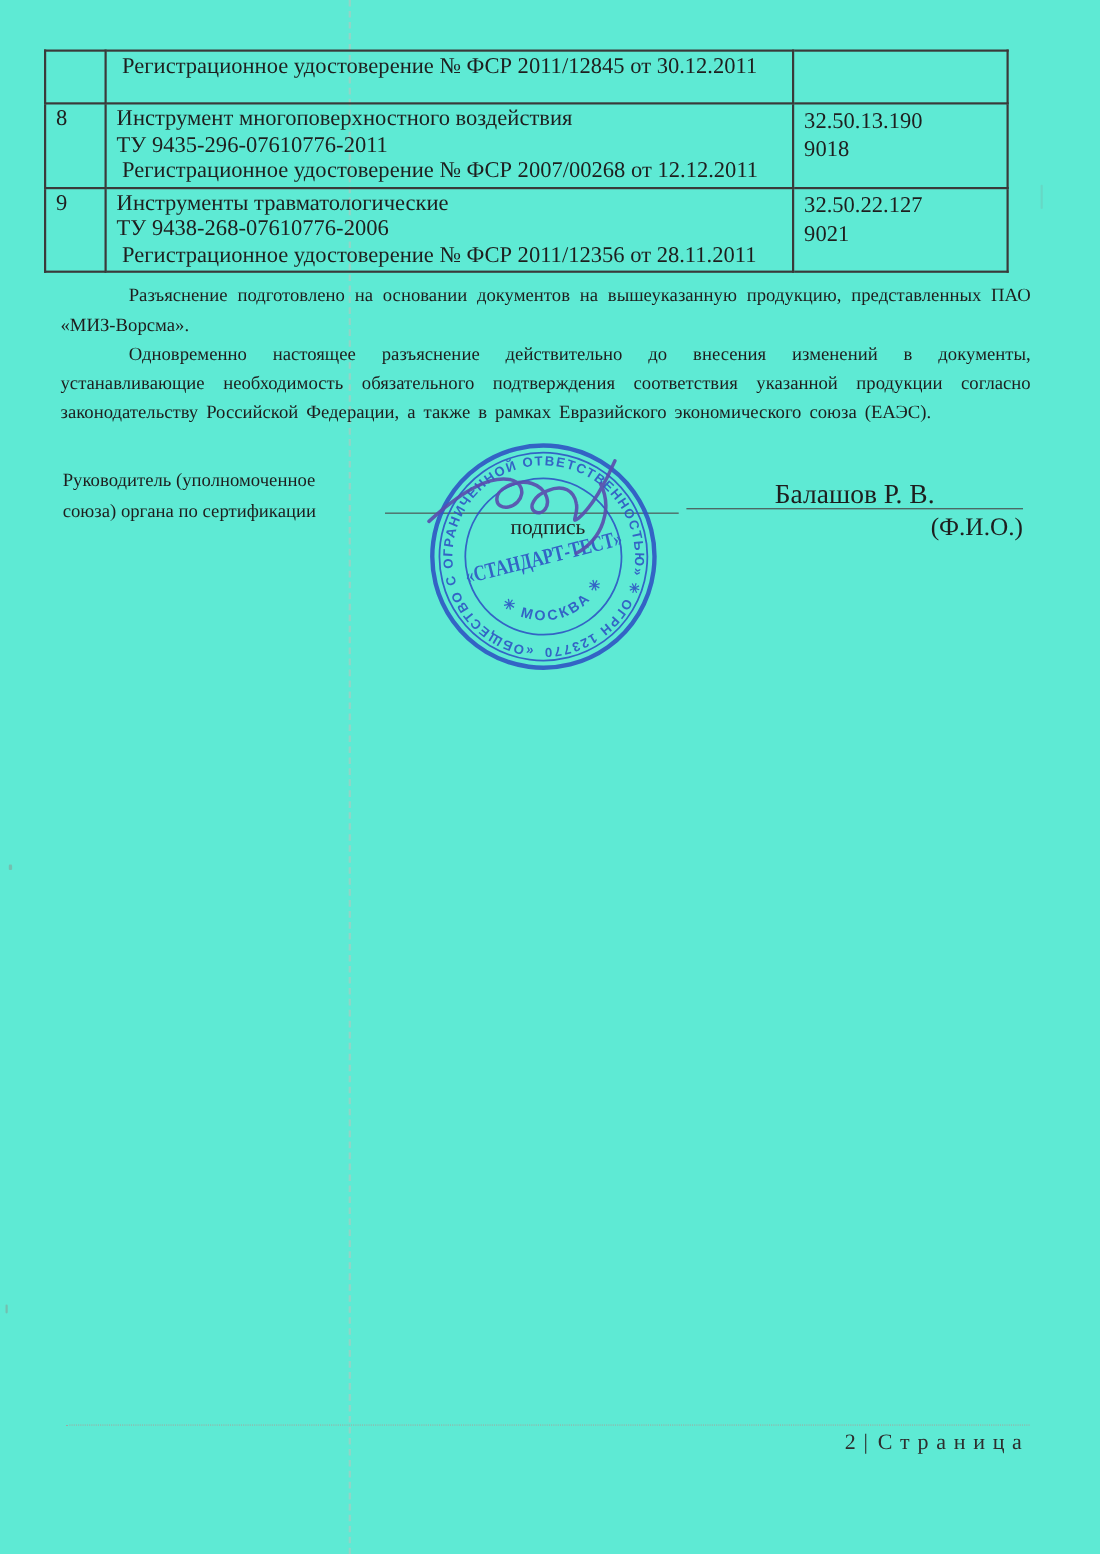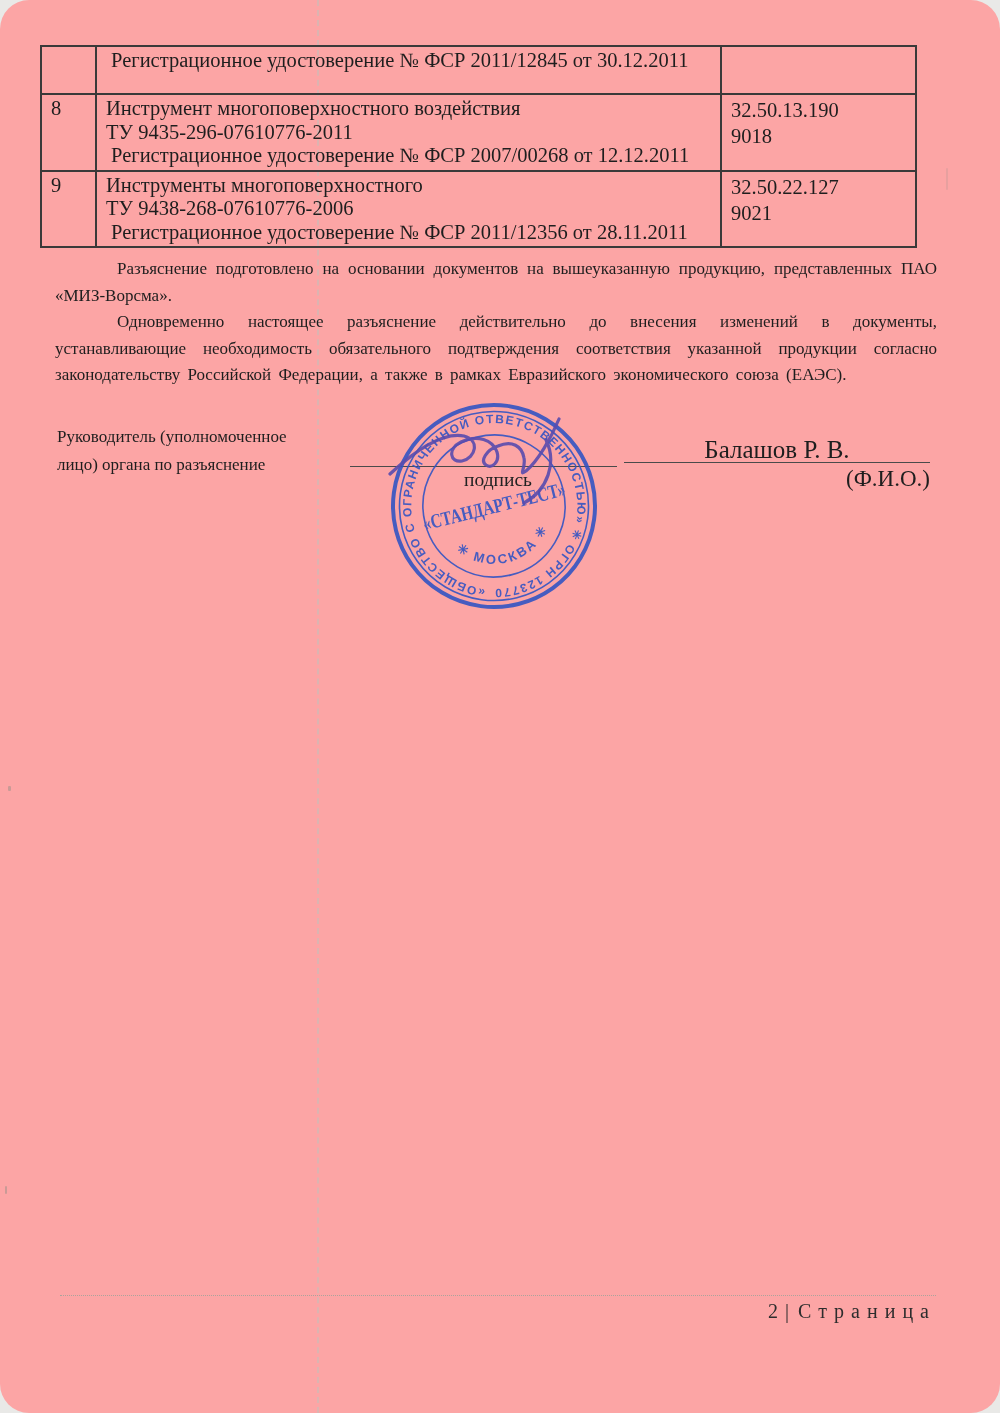--- a/index.html
+++ b/index.html
@@ -1,25 +1,24 @@
 <!DOCTYPE html>
 <html lang="ru"><head>
 <meta charset="utf-8">
 <style>
   html,body{margin:0;padding:0;}
   body{background:#e9e9e7;}
   .page{
     position:relative;
     width:1000px;height:1413px;
     margin:0 auto;
-    background:#fca5a5;
+    background:#5eead4;
     overflow:hidden;
     font-family:"Liberation Serif", serif;
     color:#1e1e1e;
-    border-radius:29px;
   }
   
   .fold-line{
     position:absolute;left:317px;top:0;height:1413px;width:0;
     border-left:2px dashed #c2c2bc;opacity:.55;
   }
   
   .products-table{
     position:absolute;left:40px;top:45px;width:876px;
     border-collapse:collapse;table-layout:fixed;
@@ -132,40 +131,40 @@
           <div class="desc-line reg">Регистрационное удостоверение № ФСР 2007/00268 от 12.12.2011</div>
         </td>
         <td>
           <div class="code-line">32.50.13.190</div>
           <div class="code-line">9018</div>
         </td>
       </tr>
       <tr class="row-9">
         <td class="cell-num">9</td>
         <td>
-          <div class="desc-line">Инструменты многоповерхностного</div>
+          <div class="desc-line">Инструменты травматологические</div>
           <div class="desc-line">ТУ 9438-268-07610776-2006</div>
           <div class="desc-line reg">Регистрационное удостоверение № ФСР 2011/12356 от 28.11.2011</div>
         </td>
         <td>
           <div class="code-line">32.50.22.127</div>
           <div class="code-line">9021</div>
         </td>
       </tr>
     </tbody>
   </table>
 
   <div class="body-text">
     <p>Разъяснение подготовлено на основании документов на вышеуказанную продукцию, представленных ПАО «МИЗ-Ворсма».</p>
     <p>Одновременно настоящее разъяснение действительно до внесения изменений в документы, устанавливающие необходимость обязательного подтверждения соответствия указанной продукции согласно законодательству Российской Федерации, а также в рамках Евразийского экономического союза (ЕАЭС).</p>
   </div>
 
   <div class="sig-role">
     <div>Руководитель (уполномоченное</div>
-    <div>лицо) органа по разъяснение</div>
+    <div>союза) органа по сертификации</div>
   </div>
 
   <div class="sig-line"></div>
   <div class="sig-caption">подпись</div>
 
   <div class="name-label">Балашов Р. В.</div>
   <div class="name-line"></div>
   <div class="name-caption">(Ф.И.О.)</div>
 
   <svg class="stamp" viewBox="0 0 212 212">

